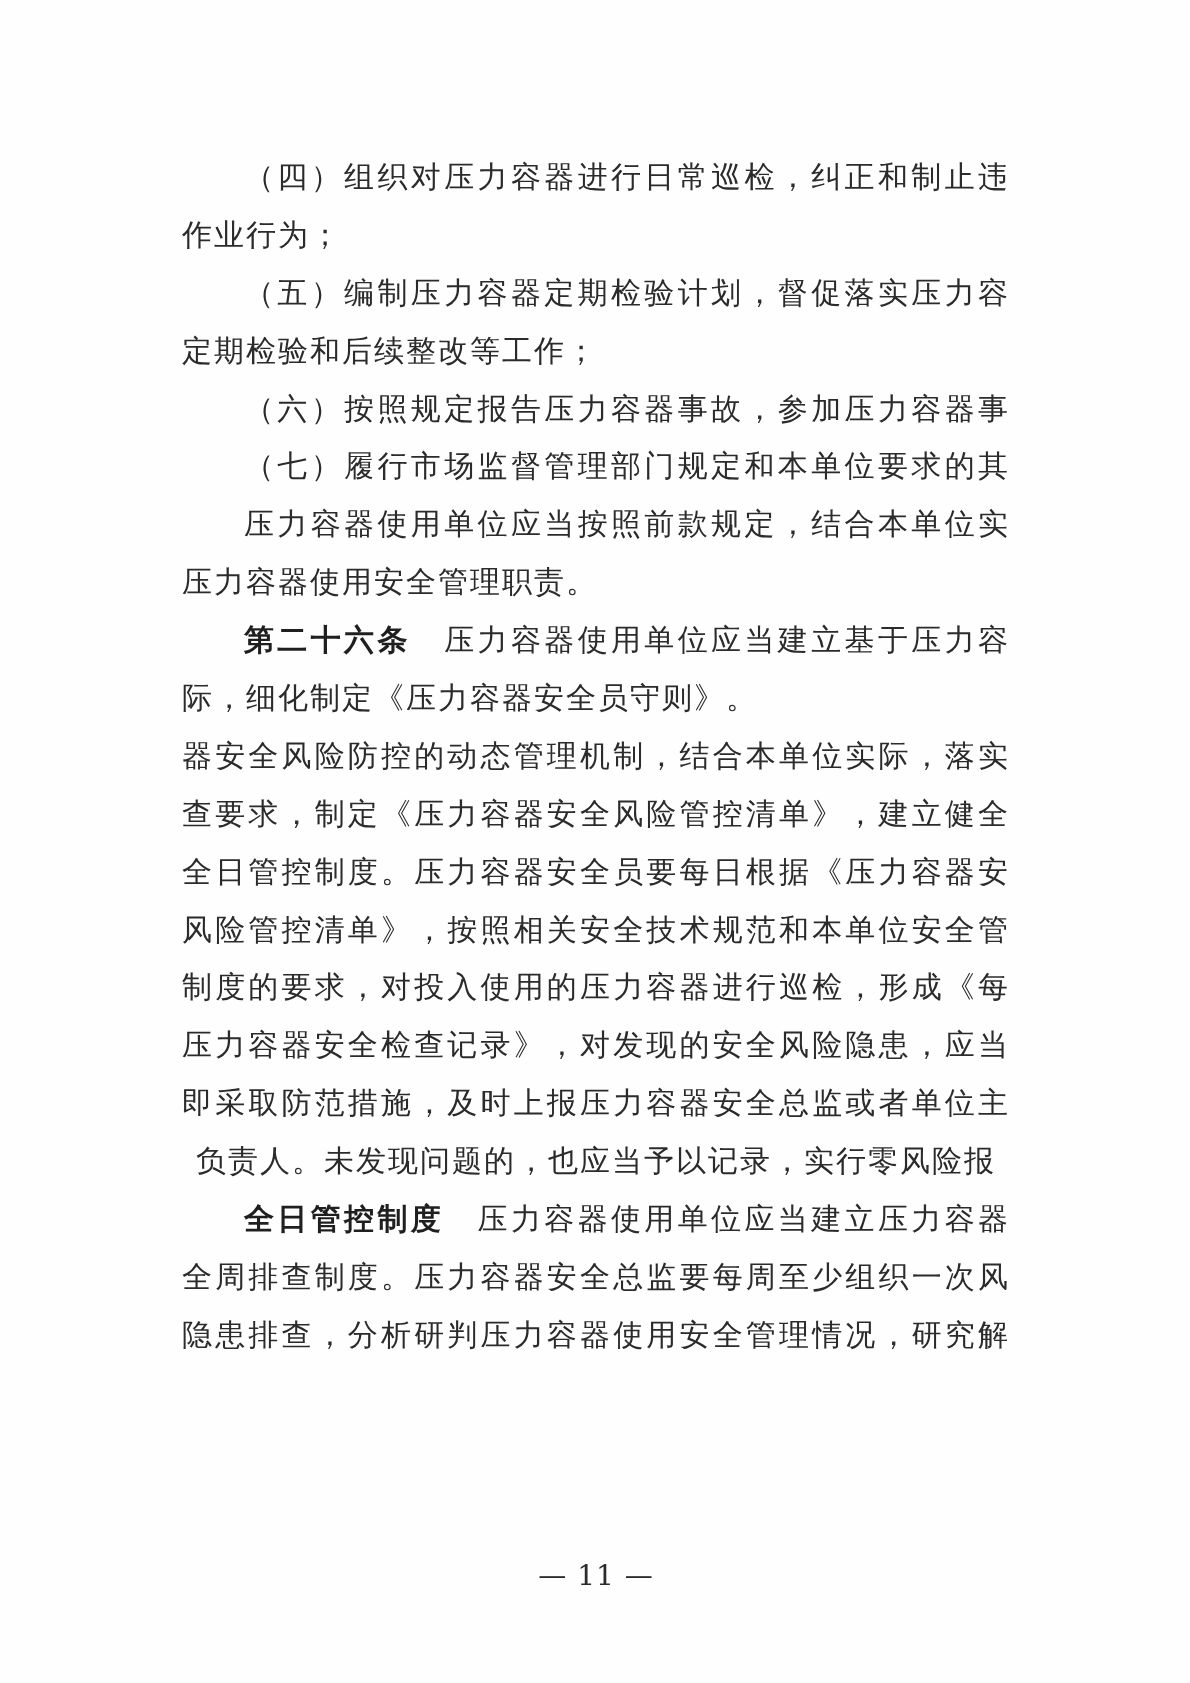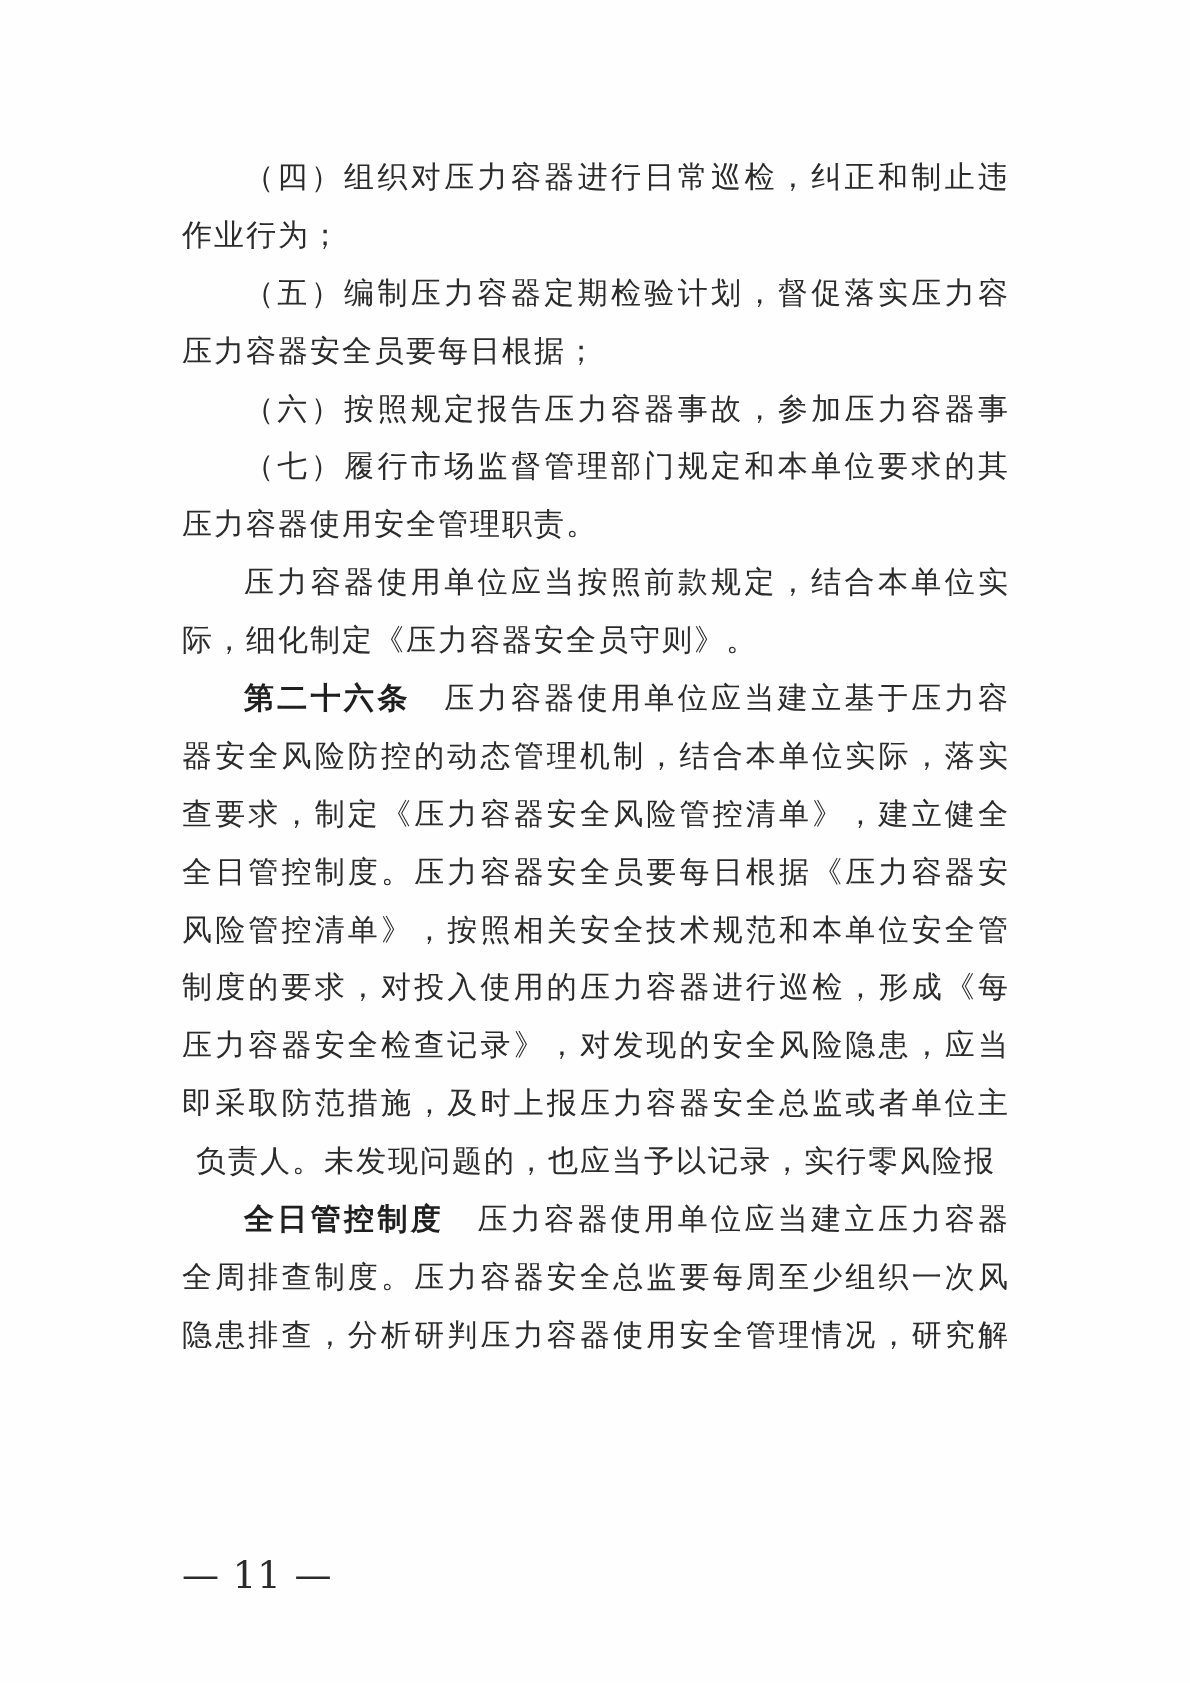--- a/index.html
+++ b/index.html
@@ -55,41 +55,41 @@
     font-weight: 700;
     color: #1f1f1f;
   }
   .footer {
     position: absolute;
     left: 182px;
     top: 1556px;
     width: 828px;
     height: 40px;
     line-height: 40px;
-    text-align: left;
-    font-size: 37px;
+    text-align: center;
+    font-size: 28px;
     color: #2b2b2b;
     letter-spacing: 1px;
   }
 </style>
 </head>
 <body>
 
 <div class="page">
   <div class="text-block" id="text-block">
       <div class="line fill indent"><span class="seg">（四）组织对压力容器进行日常巡检，纠正和制止违章</span></div>
       <div class="line end"><span class="seg">作业行为；</span></div>
       <div class="line fill indent"><span class="seg">（五）编制压力容器定期检验计划，督促落实压力容器</span></div>
-      <div class="line end"><span class="seg">压力容器安全员要每日根据；</span></div>
+      <div class="line end"><span class="seg">定期检验和后续整改等工作；</span></div>
       <div class="line fill indent"><span class="seg">（六）按照规定报告压力容器事故，参加压力容器事故</span></div>
       <div class="line fill indent"><span class="seg">（七）履行市场监督管理部门规定和本单位要求的其他</span></div>
+      <div class="line fill indent"><span class="seg">压力容器使用单位应当按照前款规定，结合本单位实</span></div>
       <div class="line end"><span class="seg">压力容器使用安全管理职责。</span></div>
-      <div class="line fill indent"><span class="seg">压力容器使用单位应当按照前款规定，结合本单位实</span></div>
+      <div class="line fill indent"><span class="seg seg-bold">第二十六条</span><span class="seg">　压力容器使用单位应当建立基于压力容</span></div>
       <div class="line end"><span class="seg">际，细化制定《压力容器安全员守则》。</span></div>
-      <div class="line fill indent"><span class="seg seg-bold">第二十六条</span><span class="seg">　压力容器使用单位应当建立基于压力容</span></div>
       <div class="line fill"><span class="seg">器安全风险防控的动态管理机制，结合本单位实际，落实自</span></div>
       <div class="line fill"><span class="seg">查要求，制定《压力容器安全风险管控清单》，建立健全日</span></div>
       <div class="line fill"><span class="seg">全日管控制度。压力容器安全员要每日根据《压力容器安全</span></div>
       <div class="line fill"><span class="seg">风险管控清单》，按照相关安全技术规范和本单位安全管理</span></div>
       <div class="line fill"><span class="seg">制度的要求，对投入使用的压力容器进行巡检，形成《每日</span></div>
       <div class="line fill"><span class="seg">压力容器安全检查记录》，对发现的安全风险隐患，应当立</span></div>
       <div class="line fill"><span class="seg">即采取防范措施，及时上报压力容器安全总监或者单位主要</span></div>
       <div class="line end"><span class="seg">负责人。未发现问题的，也应当予以记录，实行零风险报告。</span></div>
       <div class="line fill indent"><span class="seg seg-bold">全日管控制度</span><span class="seg">　压力容器使用单位应当建立压力容器安</span></div>
       <div class="line fill"><span class="seg">全周排查制度。压力容器安全总监要每周至少组织一次风险</span></div>

